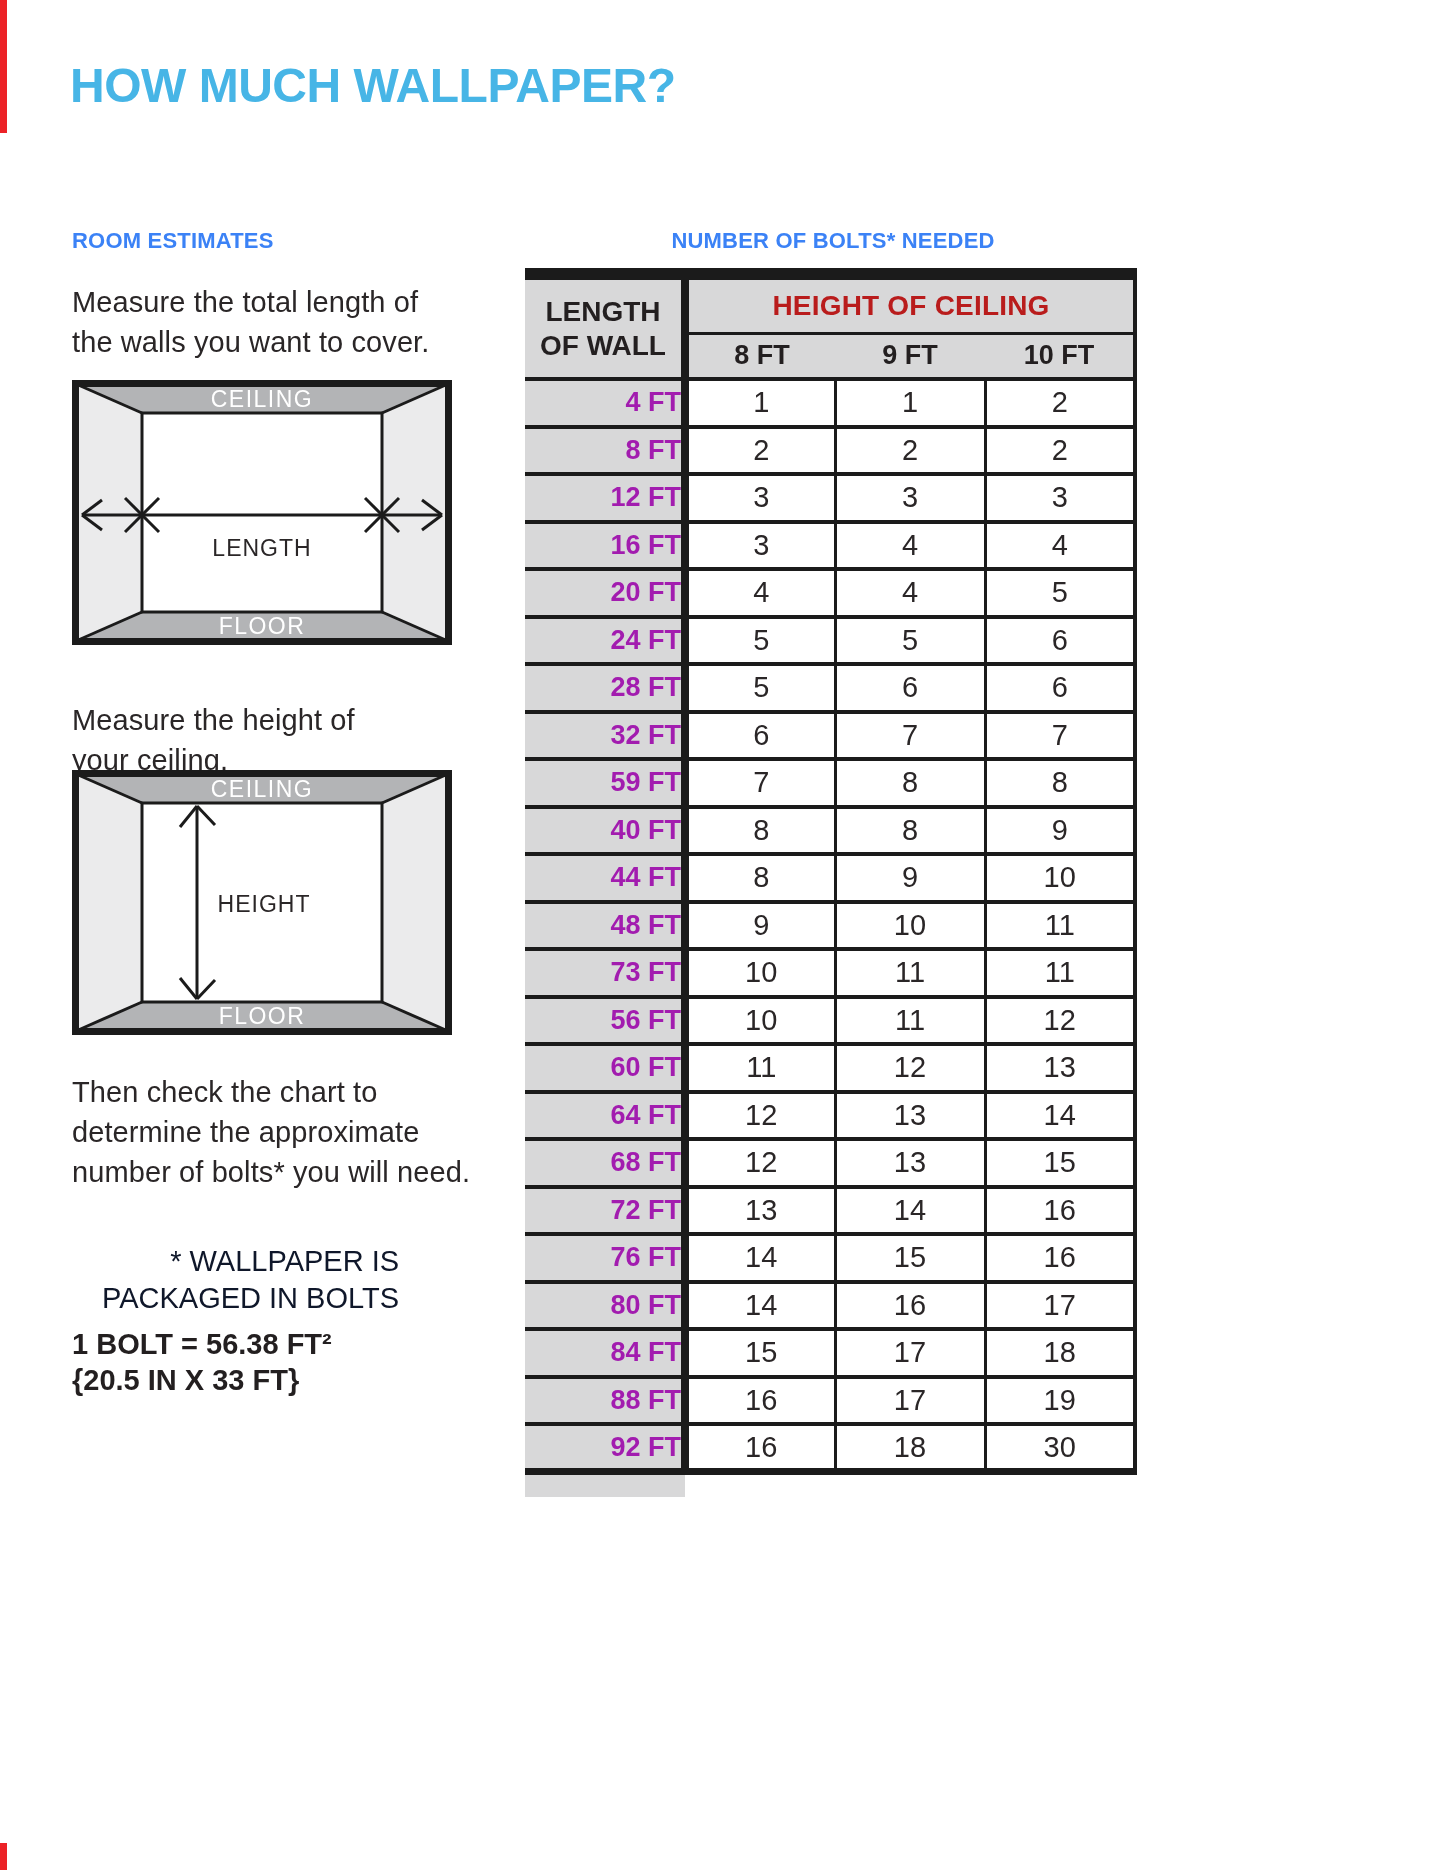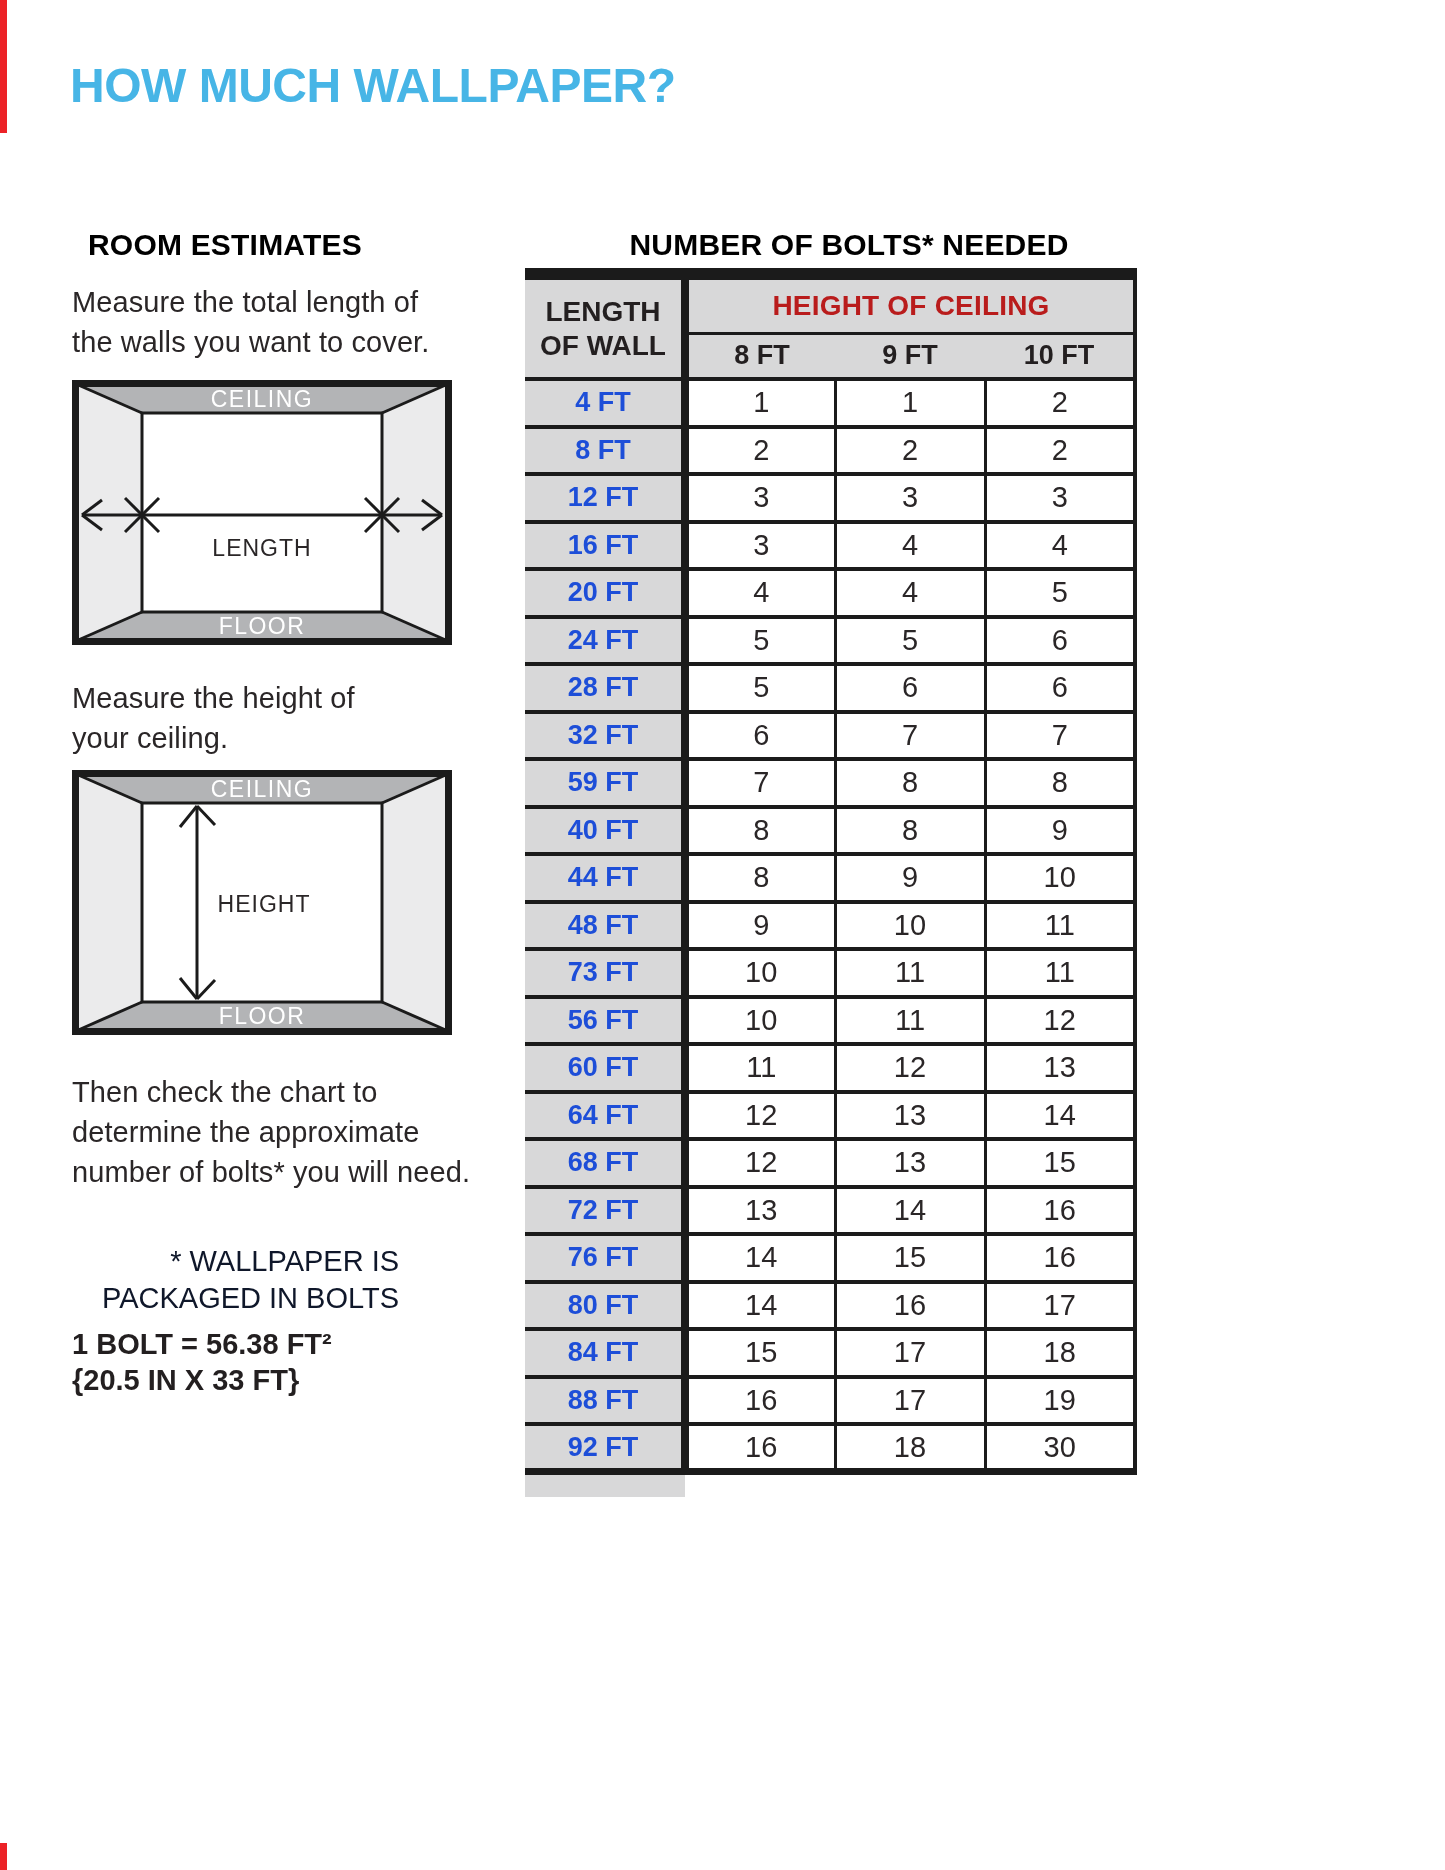--- a/index.html
+++ b/index.html
@@ -15,33 +15,33 @@
   .edge-mark.top { top:0; height:133px; }
   .edge-mark.bottom { top:1843px; height:27px; }
 
   .title {
     position:absolute; left:70px; top:58px;
     font-size:48px; font-weight:bold; letter-spacing:-0.5px;
     color:#47b5e6; white-space:nowrap;
   }
 
   .sec-heading {
-    position:absolute; font-size:30px; font-weight:bold;
-    color:#000000; white-space:nowrap; letter-spacing:0.2px;margin-left:16px;
+    position:absolute; font-size:22px; font-weight:bold;
+    color:#3b82f6; white-space:nowrap; letter-spacing:0.2px;
   }
   .sec-heading.room  { left:72px; top:228px; }
   .sec-heading.bolts { left:833px; top:228px; transform:translateX(-50%); }
 
   .body-text {
     position:absolute; left:72px;
     font-size:29px; line-height:40px; color:#2a2627;
     white-space:pre-line; letter-spacing:0.1px;
   }
   .para-length { top:282px; }
-  .para-height { top:678px; }
+  .para-height { top:700px; }
   .para-chart  { top:1072px; }
 
   .footnote {
     position:absolute; left:72px; top:1243px;
     font-size:29px; font-weight:normal; line-height:37px;
     color:#0f172a; white-space:pre-line;
     padding-left:30px; text-indent:-30px;text-align:right;
   }
   .bolt-info {
     position:absolute; left:72px;
@@ -94,23 +94,23 @@
     background:#d8d8d9; color:#231f20; height:46px;
     border-bottom:4px solid #1b1b1b;
     font-weight:bold; font-size:27px; text-align:center; vertical-align:middle;
   }
   .ft-head.c1 { width:148px; }
   .ft-head.c2 { width:147px; }
   .ft-head.c3 { width:149px; border-right:4px solid #1b1b1b; }
 
   .table-box tbody tr { height:47.5px; }
   .table-box tbody th {
-    background:#d8d8d9; color:#1d4ed8;
+    background:#d8d8d9; color:#a21caf;
     border-right:8px solid #1b1b1b; border-bottom:4px solid #1b1b1b;
-    font-weight:bold; font-size:27px; text-align:center; vertical-align:middle;
+    font-weight:bold; font-size:27px; text-align:right; vertical-align:middle;
   }
   .table-box tbody td {
     border-bottom:4px solid #1b1b1b;
     font-size:29px; font-weight:normal; color:#2a2627;
     text-align:center; vertical-align:middle; background:#ffffff;
   }
   .table-box tbody td + td { border-left:3px solid #1b1b1b; }
   .table-box tbody td:last-child { border-right:4px solid #1b1b1b; }
   .table-box tbody tr:last-child th,
   .table-box tbody tr:last-child td { border-bottom:7px solid #1b1b1b; }

